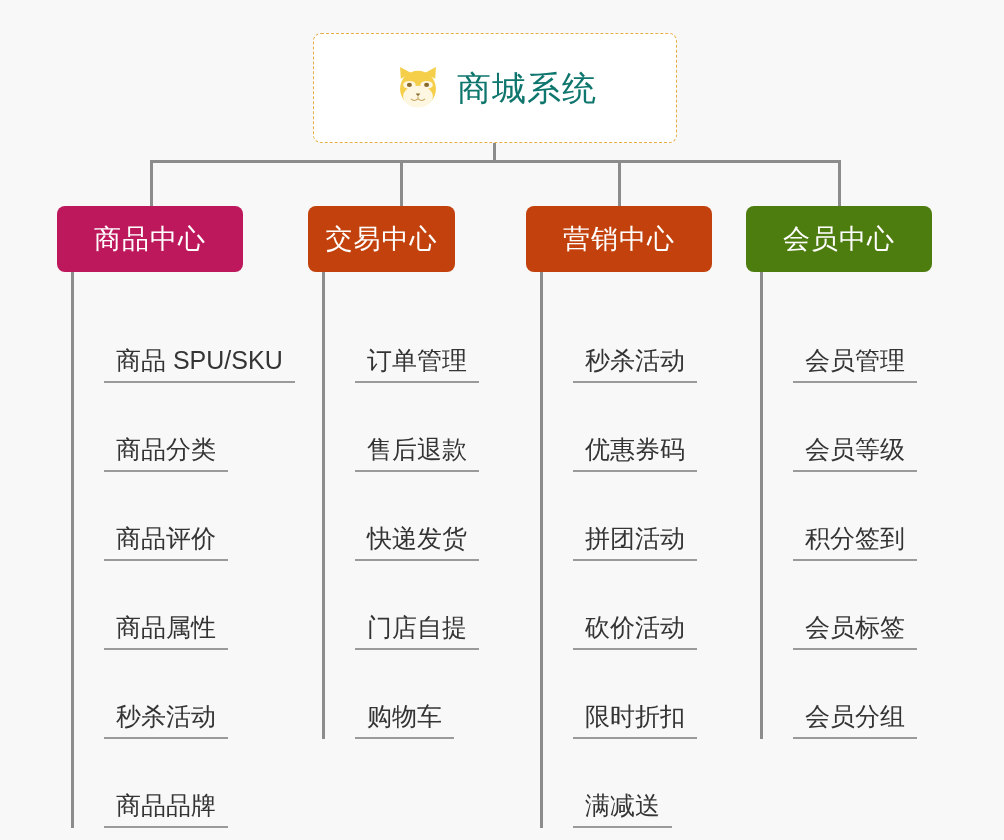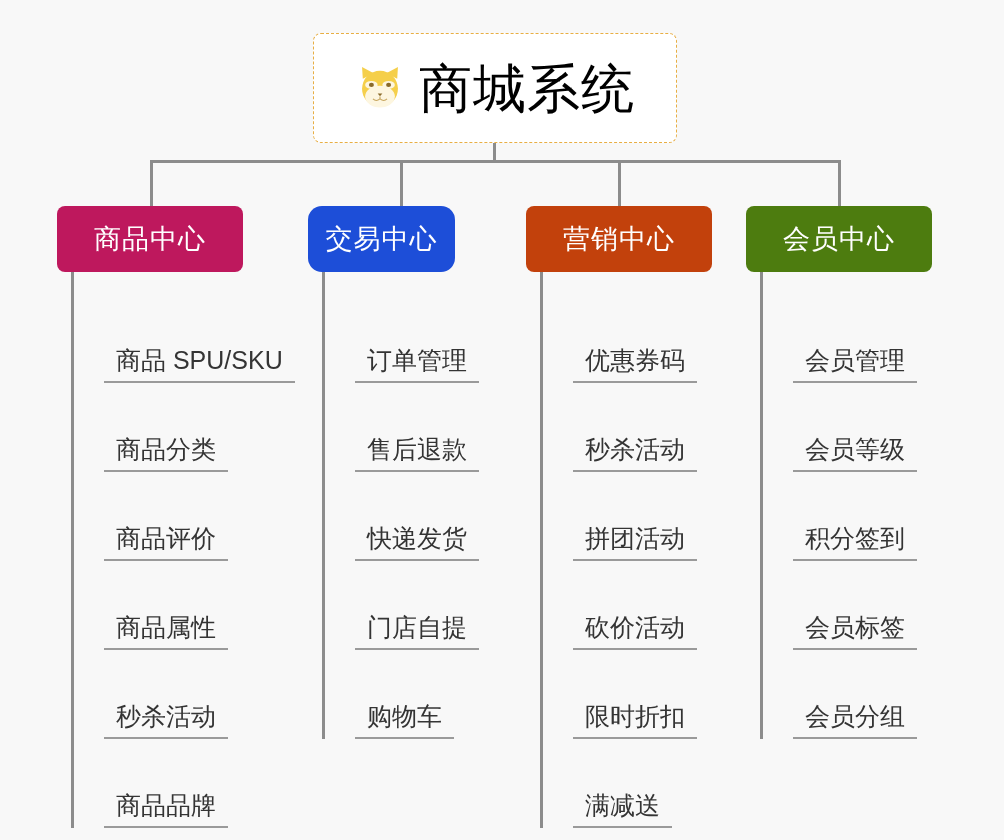--- a/index.html
+++ b/index.html
@@ -38,23 +38,23 @@
     justify-content: center;
     gap: 14px;
   }
   .root-icon {
     width: 50px;
     height: 50px;
     flex: 0 0 auto;
     display: block;
   }
   .root-title {
-    font-size: 53px;
+    font-size: 34px;
     line-height: 1;
-    color: #000000;
+    color: #0f766e;
     letter-spacing: 1px;
     white-space: nowrap;
   }
 
   
   .conn {
     position: absolute;
     background: #8c8c8c;
   }
   .conn-stem {           
@@ -94,21 +94,21 @@
     border-radius: 8px;
     display: flex;
     align-items: center;
     justify-content: center;
     color: #ffffff;
     font-size: 27px;
     letter-spacing: 1px;
     white-space: nowrap;
   }
   .column.c1 .col-header { width: 186px; background: #be185d; }
-  .column.c2 .col-header { width: 147px; background: #1d4ed8; border-radius: 14px; }
+  .column.c2 .col-header { width: 147px; background: #c2410c; }
   .column.c3 .col-header { width: 186px; background: #c2410c; }
   .column.c4 .col-header { width: 186px; background: #4d7c0f; }
 
   
   .col-body {
     position: relative;
     margin-left: 14px;
     padding-left: 0;
     border-left: 3px solid #8c8c8c;
     padding-top: 22px;
@@ -212,24 +212,24 @@
       <div class="leaf">
           <span class="leaf-inner">购物车</span>
         </div>
     </div>
   </div>
 
   <div class="column c3">
     <div class="col-header">营销中心</div>
     <div class="col-body">
       <div class="leaf">
+          <span class="leaf-inner">秒杀活动</span>
+        </div>
+      <div class="leaf">
           <span class="leaf-inner">优惠券码</span>
-        </div>
-      <div class="leaf">
-          <span class="leaf-inner">秒杀活动</span>
         </div>
       <div class="leaf">
           <span class="leaf-inner">拼团活动</span>
         </div>
       <div class="leaf">
           <span class="leaf-inner">砍价活动</span>
         </div>
       <div class="leaf">
           <span class="leaf-inner">限时折扣</span>
         </div>

